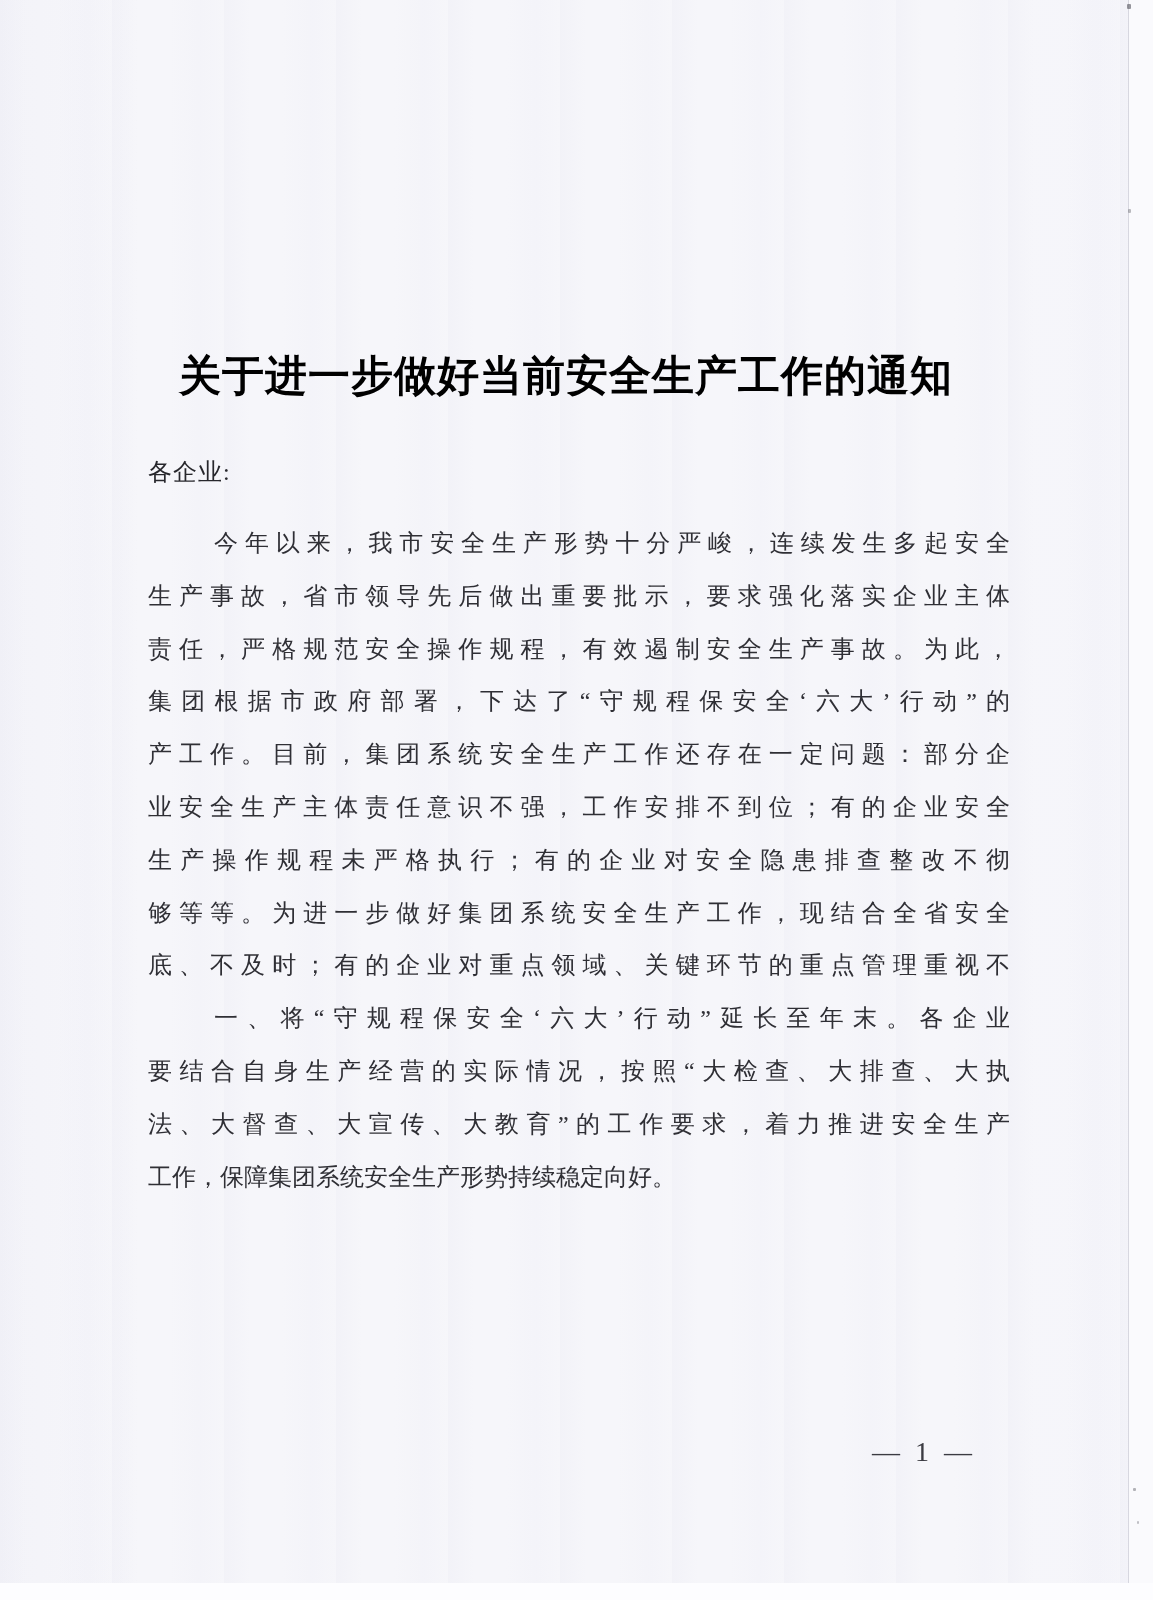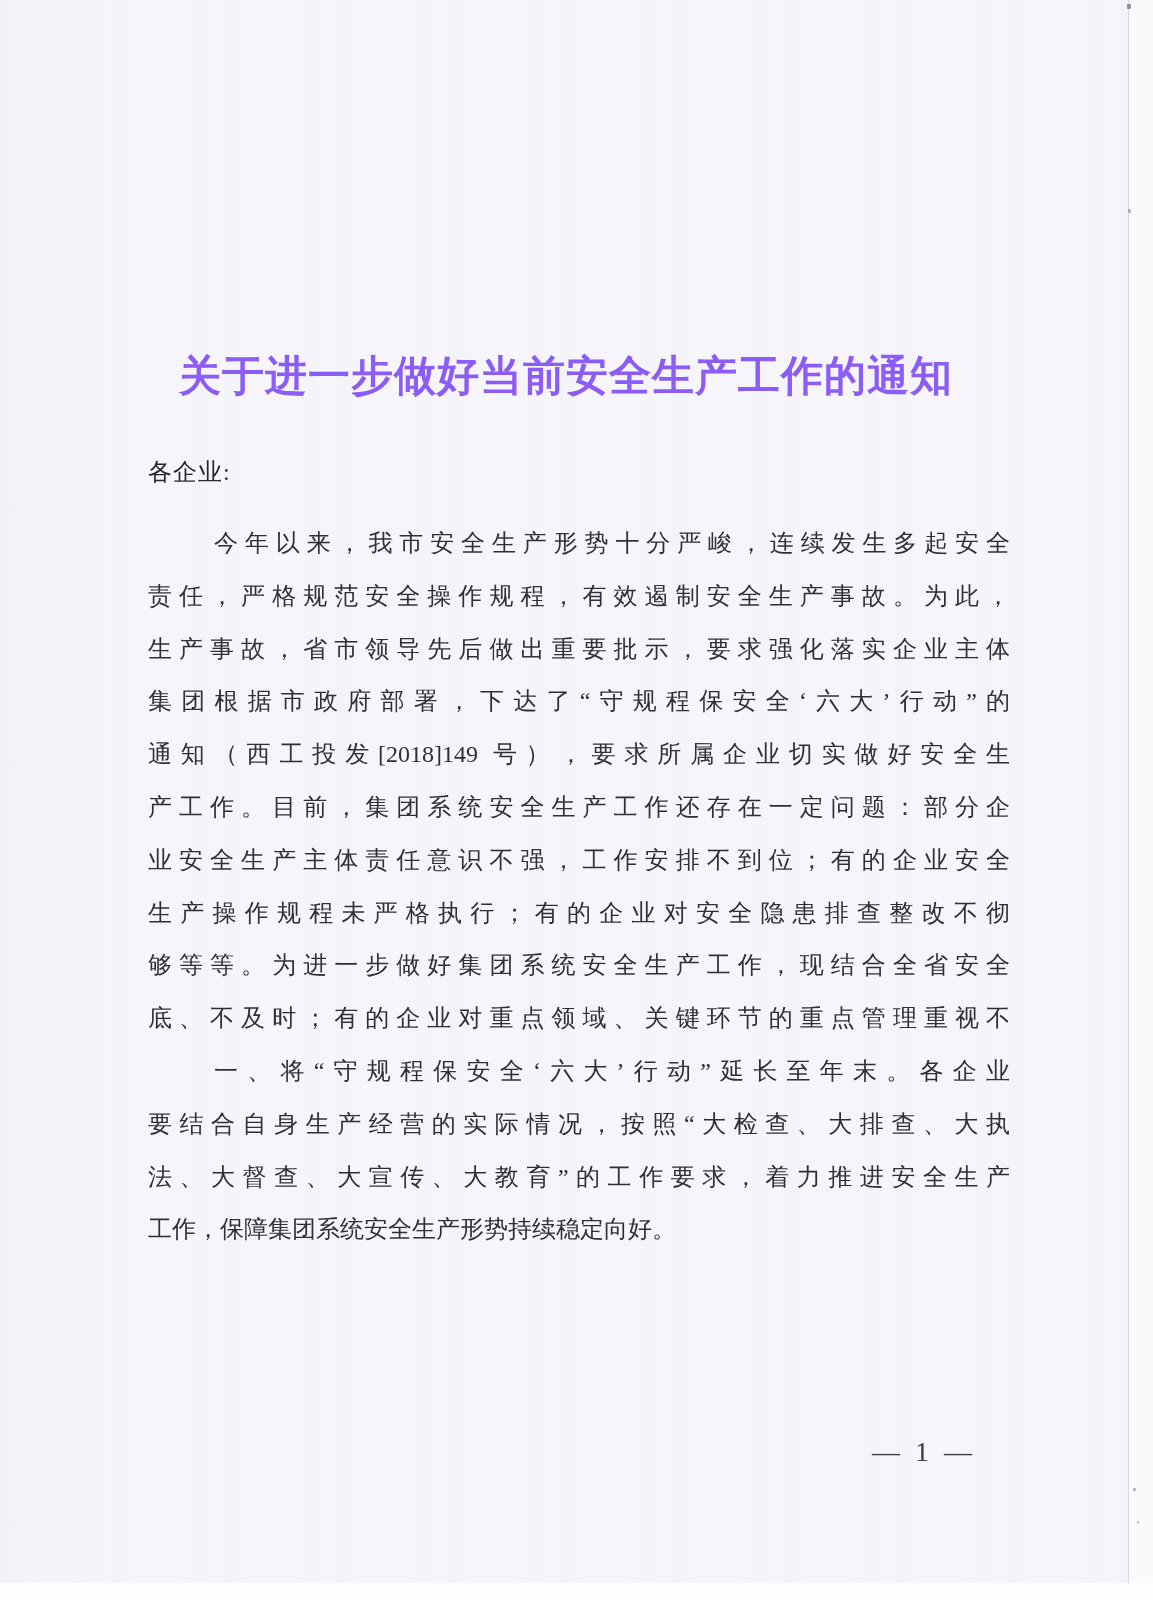--- a/index.html
+++ b/index.html
@@ -60,21 +60,21 @@
 
   .doc-title {
     position: absolute;
     left: 148px;
     top: 348px;
     width: 862px;
     text-align: center;
     font-size: 42px;
     font-weight: bold;
     letter-spacing: 1px;
-    color: #8b5cf6;
+    color: #000000;
     transform: translateX(-13px);
     white-space: nowrap;
   }
   .salutation {
     position: absolute;
     left: 148px;
     top: 456px;
     font-size: 24px;
     color: #27272c;
     letter-spacing: 1px;
@@ -125,24 +125,23 @@
   <div class="speck s3"></div>
   <div class="speck s4"></div>
 
   <div class="doc-title">关于进一步做好当前安全生产工作的通知</div>
 
   <div class="salutation">各企业:</div>
 
   <div class="doc-body">
       <div class="paragraph">
         <div class="text-line first full">今年以来，我市安全生产形势十分严峻，连续发生多起安全</div>
+        <div class="text-line full">生产事故，省市领导先后做出重要批示，要求强化落实企业主体</div>
         <div class="text-line full">责任，严格规范安全操作规程，有效遏制安全生产事故。为此，</div>
-        <div class="text-line full">生产事故，省市领导先后做出重要批示，要求强化落实企业主体</div>
         <div class="text-line full">集团根据市政府部署，下达了“守规程保安全‘六大’行动”的</div>
-        <div class="text-line full">通知（西工投发[2018]149 号），要求所属企业切实做好安全生</div>
         <div class="text-line full">产工作。目前，集团系统安全生产工作还存在一定问题：部分企</div>
         <div class="text-line full">业安全生产主体责任意识不强，工作安排不到位；有的企业安全</div>
         <div class="text-line full">生产操作规程未严格执行；有的企业对安全隐患排查整改不彻</div>
         <div class="text-line full">够等等。为进一步做好集团系统安全生产工作，现结合全省安全</div>
         <div class="text-line full">底、不及时；有的企业对重点领域、关键环节的重点管理重视不</div>
       </div>
       <div class="paragraph">
         <div class="text-line first full">一、将“守规程保安全‘六大’行动”延长至年末。各企业</div>
         <div class="text-line full">要结合自身生产经营的实际情况，按照“大检查、大排查、大执</div>
         <div class="text-line full">法、大督查、大宣传、大教育”的工作要求，着力推进安全生产</div>

